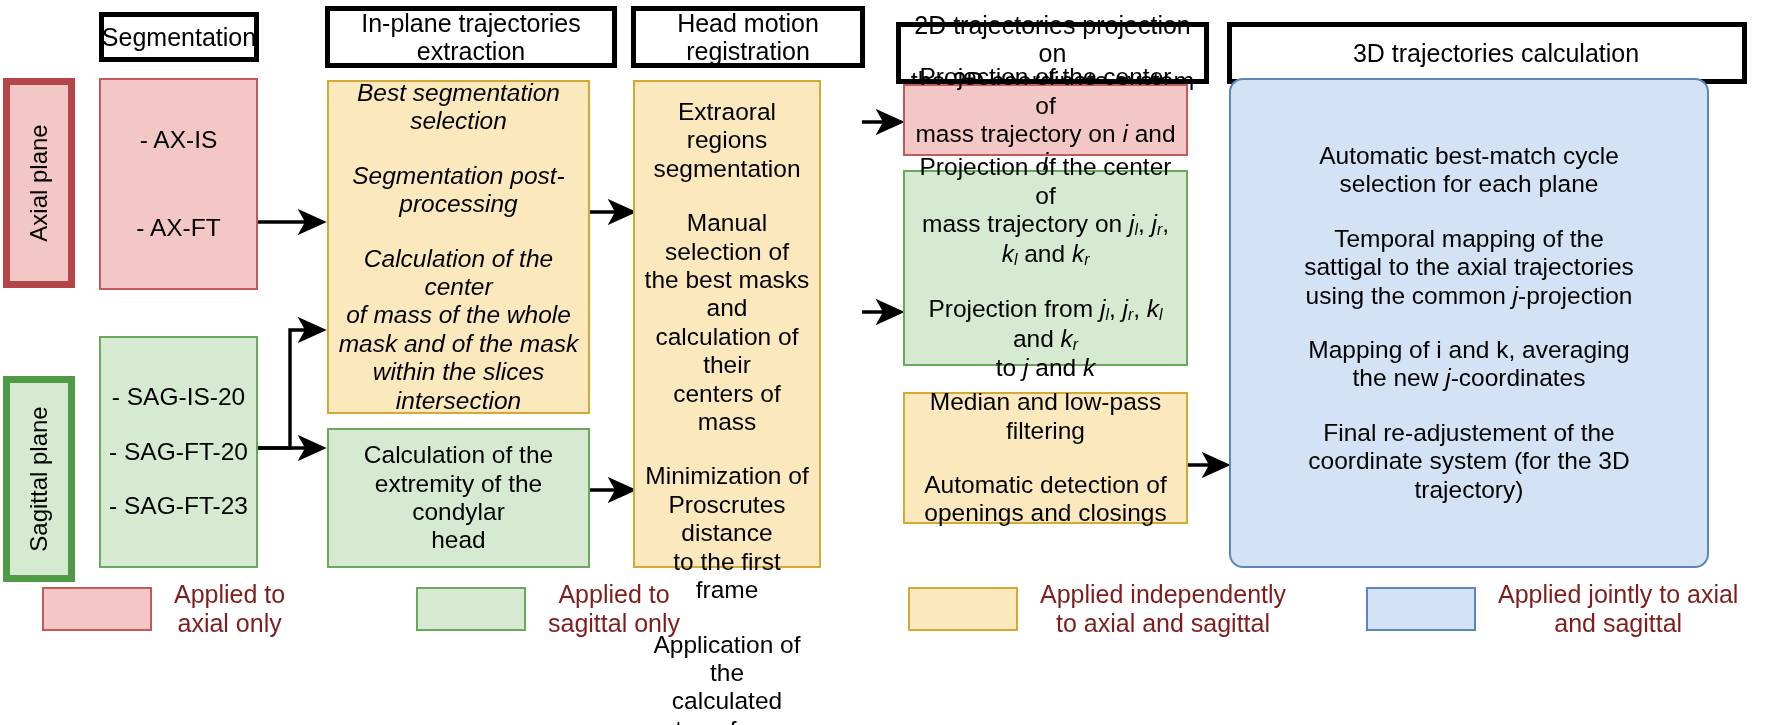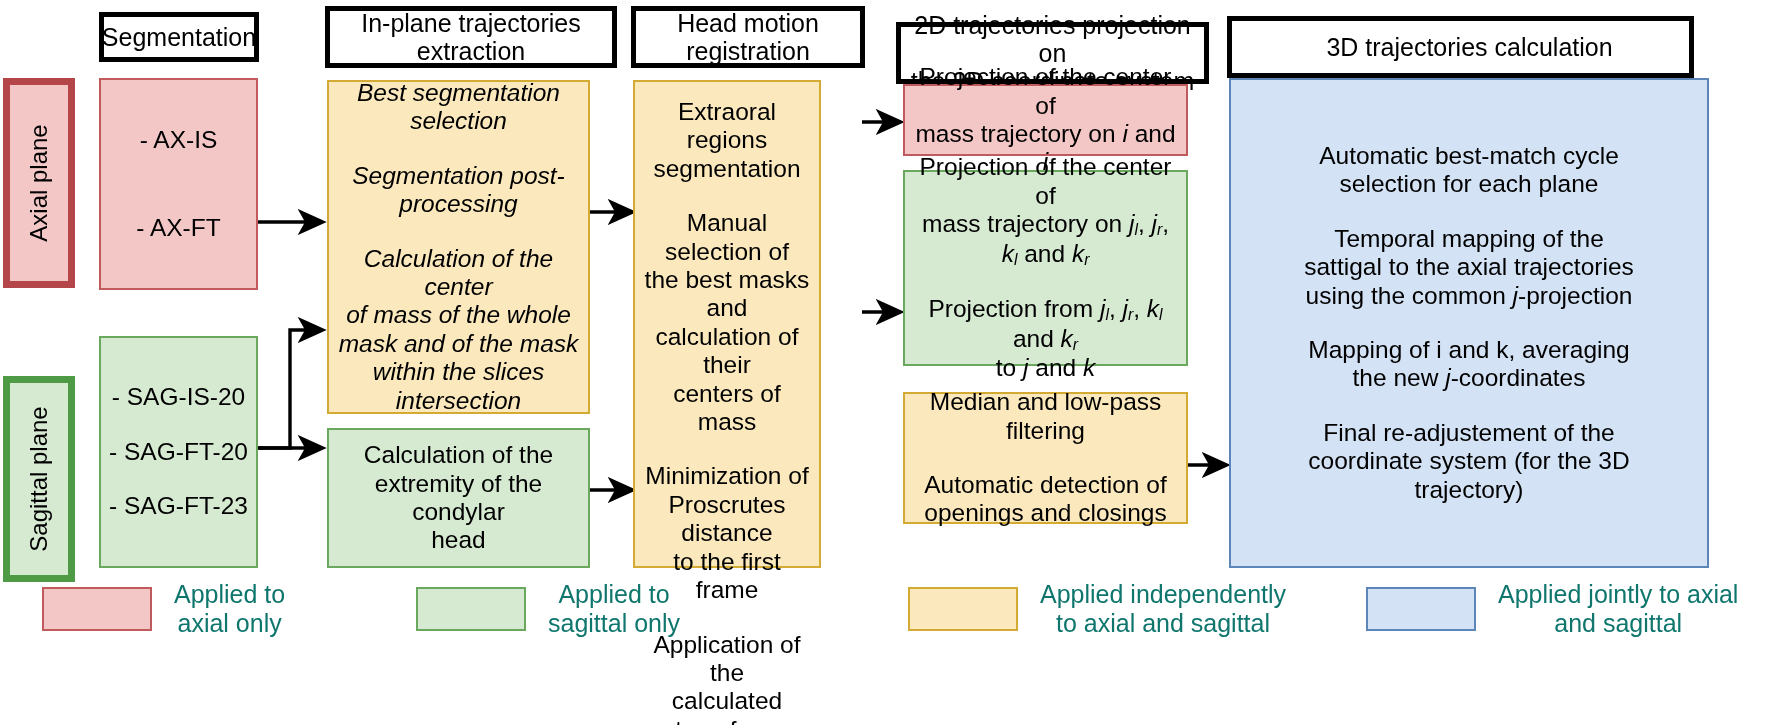--- a/index.html
+++ b/index.html
@@ -78,21 +78,21 @@
   .legend-item { position: absolute; display: flex; align-items: center; }
   .legend-swatch {
     width: 110px; height: 44px;
     border-width: 2px; border-style: solid;
     flex: 0 0 auto;
   }
   .legend-text {
     margin-left: 22px;
     font-size: 25px;
     line-height: 1.14;
-    color: #0f766e;
+    color: #7f1d1d;
     text-align: center;
     white-space: pre-line;
   }
 </style>
 </head>
 <body>
 
 <div id="root">
 
   <svg id="arrows" viewBox="0 0 1771 725" xmlns="http://www.w3.org/2000/svg">
@@ -133,21 +133,21 @@
   <div class="stage-header" style="left:631px; top:6px; width:234px; height:62px; white-space:pre-line;">
     <span>Head motion
 registration</span>
   </div>
 
   <div class="stage-header" style="left:896px; top:22px; width:313px; height:62px; white-space:pre-line;justify-content:flex-end;">
     <span>2D trajectories projection on
 the 3D coordinate system</span>
   </div>
 
-  <div class="stage-header" style="left:1227px; top:16px; width:467px; height:62px;padding-left:24px;">
+  <div class="stage-header" style="left:1227px; top:22px; width:520px; height:62px;padding-left:24px;">
     <span>3D trajectories calculation</span>
   </div>
 
   <div class="plane-label plane-axial" style="left:3px; top:78px; width:72px; height:210px;">
     <span class="vtext">Axial plane</span>
   </div>
 
   <div class="plane-label plane-sagittal" style="left:3px; top:376px; width:72px; height:206px;">
     <span class="vtext">Sagittal plane</span>
   </div>
@@ -206,21 +206,21 @@
     <div class="para">Projection from <em class="mathit">j</em><sub>l</sub>, <em class="mathit">j</em><sub>r</sub>, <em class="mathit">k</em><sub>l</sub> and <em class="mathit">k</em><sub>r</sub><br>to <em class="mathit">j</em> and <em class="mathit">k</em></div>
   </div>
 
   <div class="node fill-yellow" style="left:903px; top:392px; width:285px; height:132px; white-space:pre-line;">
     <div class="para">Median and low-pass
 filtering</div>
     <div class="para">Automatic detection of
 openings and closings</div>
   </div>
 
-  <div class="node fill-blue" style="left:1229px; top:78px; width:480px; height:490px;">
+  <div class="node fill-blue" style="left:1229px; top:78px; width:480px; height:490px;border-radius:14px;">
     <div class="para">Automatic best-match cycle<br>selection for each plane</div>
     <div class="para">Temporal mapping of the<br>sattigal to the axial trajectories<br>using the common <em class="mathit">j</em>-projection</div>
     <div class="para">Mapping of i and k, averaging<br>the new <em class="mathit">j</em>-coordinates</div>
     <div class="para">Final re-adjustement of the<br>coordinate system (for the 3D<br>trajectory)</div>
   </div>
 
   <div class="legend-item" style="left:42px; top:580px;">
     <div class="legend-swatch" style="background:#f4c7c7; border-color:#c05a5c;"></div>
     <div class="legend-text">Applied to
 axial only</div>

